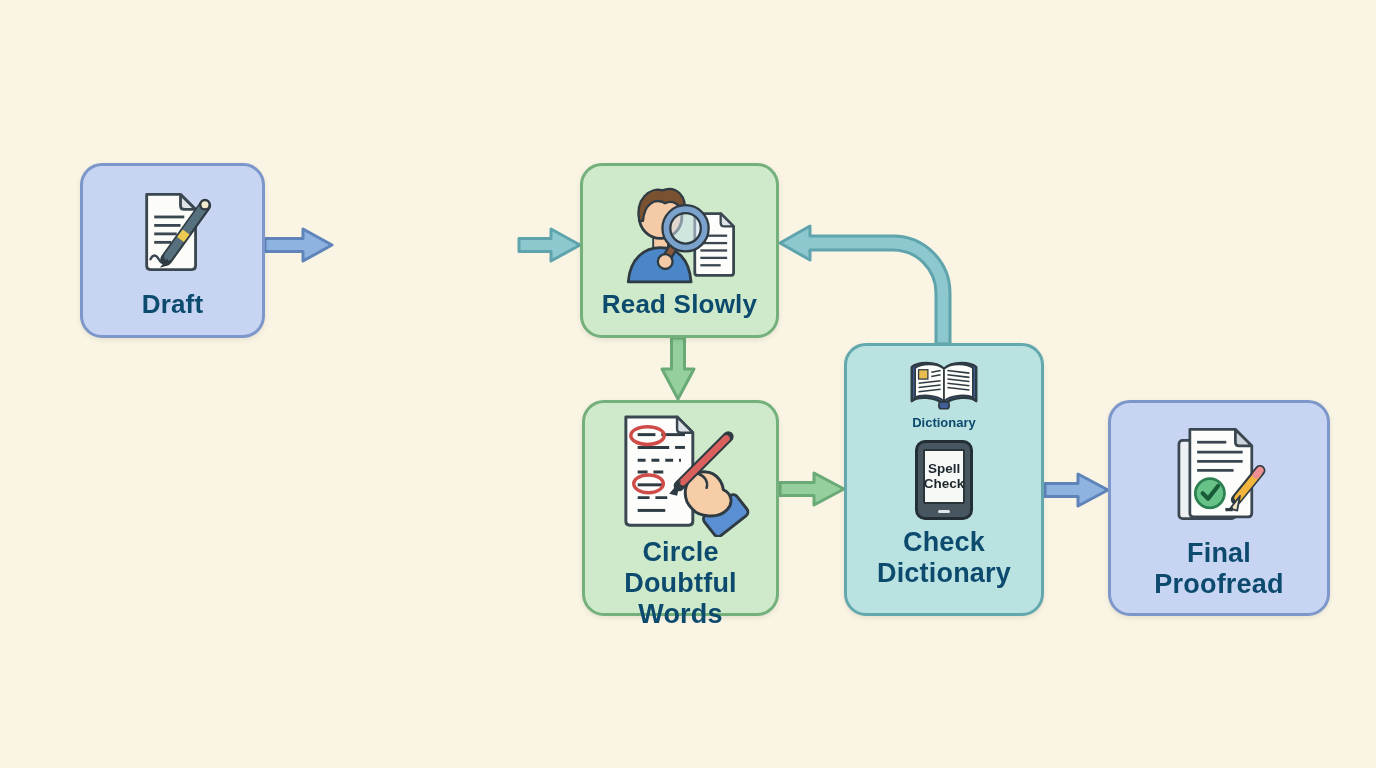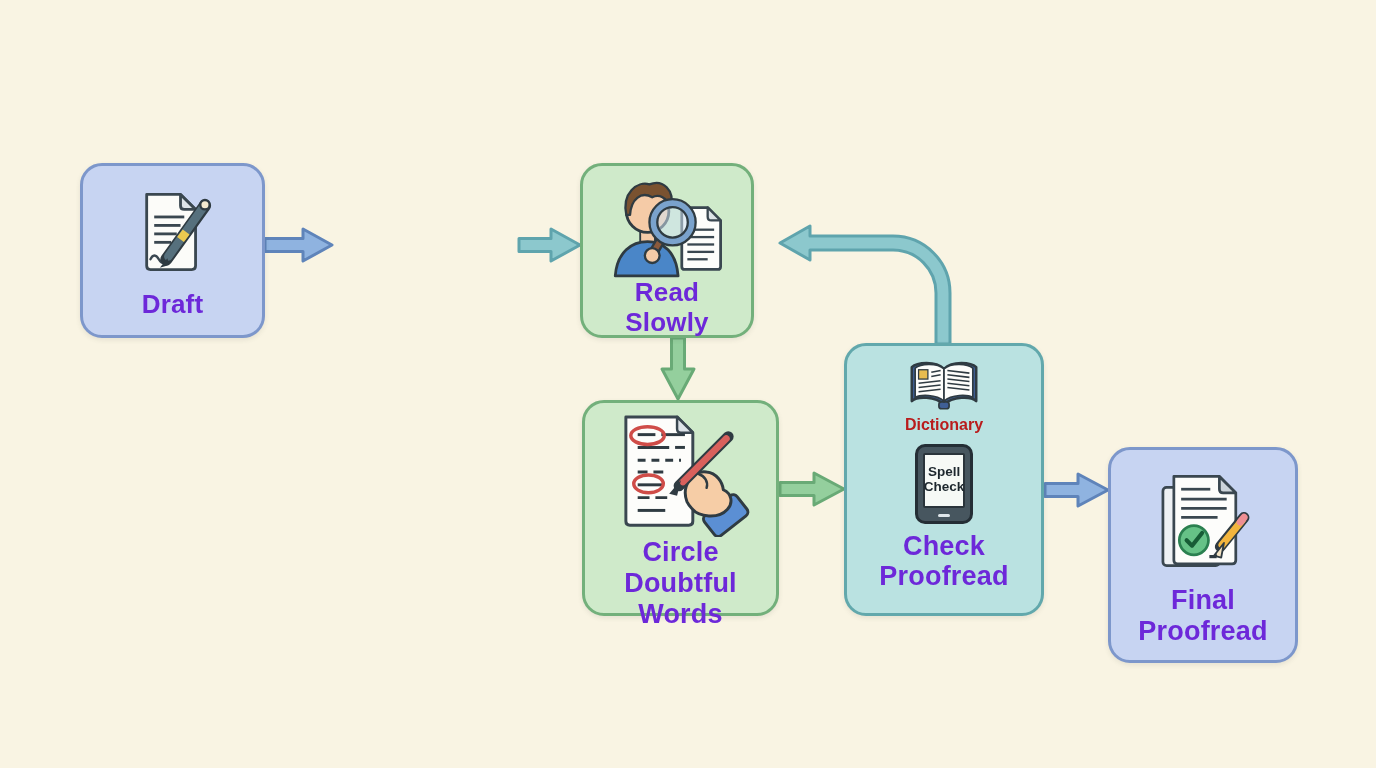--- a/index.html
+++ b/index.html
@@ -27,51 +27,51 @@
     align-items:center;
     z-index:2;
     box-shadow:0 2px 5px rgba(60,70,60,0.10);
   }
   .c-blue{background:#c7d4f2;border-color:#7d97cb;}
   .c-teal{background:#bae2e1;border-color:#62a8ac;}
   .c-green{background:#cfeaca;border-color:#73b07b;}
 
   #node-draft{left:80px;top:163px;width:185px;height:175px;}
   #node-pause{left:333px;top:163px;width:185px;height:175px;}
-  #node-read-slowly{left:580px;top:163px;width:174px;height:175px;}
+  #node-read-slowly{left:580px;top:163px;width:199px;height:175px;}
   #node-circle-doubtful{left:582px;top:400px;width:197px;height:216px;}
   #node-check-references{left:844px;top:343px;width:200px;height:273px;}
-  #node-final-proofread{left:1108px;top:400px;width:190px;height:216px;margin-top:47px;}
+  #node-final-proofread{left:1108px;top:400px;width:222px;height:216px;}
 
   .icon-area{
     flex:1;
     display:flex;
     align-items:center;
     justify-content:center;
     padding-top:8px;
   }
   .node-label{
     font-size:26px;
     font-weight:700;
-    color:#6d28d9;
+    color:#0c4a6e;
     text-align:center;
     line-height:1.14;
     margin-bottom:15px;
     padding:0 14px;
     letter-spacing:.2px;
   }
   .node-label.small{font-size:27px;margin-bottom:13px;}
 
   
   #node-check-references{align-items:center;}
   .cr-book{margin-top:11px;}
   .sub-label{
-    font-size:16px;
+    font-size:13px;
     font-weight:600;
-    color:#b91c1c;
+    color:#0c4a6e;
     line-height:1.1;
   }
   .cr-dict-label{margin-top:3px;}
   .cr-row{
     display:flex;
     align-items:flex-start;
     gap:15px;
     margin-top:10px;
   }
   .tablet{
@@ -233,21 +233,21 @@
       <line x1="50" y1="31" x2="76" y2="34" stroke="#2f3b42" stroke-width="1.8"></line>
       <line x1="50" y1="36" x2="76" y2="39" stroke="#2f3b42" stroke-width="1.8"></line>
     </svg>
     <div class="sub-label cr-dict-label">Dictionary</div>
     <div class="cr-row">
       <div class="tablet">
         <div class="tablet-screen">Spell Check</div>
         <div class="tablet-home"></div>
       </div>
     </div>
-    <div class="node-label small cr-main-label">Check Proofread</div>
+    <div class="node-label small cr-main-label">Check Dictionary</div>
   </div>
 
   <div class="node c-blue" id="node-final-proofread">
     <div class="icon-area">
       <svg viewBox="0 0 112 112" width="102" height="102">
         <rect x="12" y="18" width="62" height="86" rx="4" fill="#eef1f4" stroke="#3a4750" stroke-width="3"></rect>
         <path d="M24,6 H74 L92,24 V98 q0,4 -4,4 H28 q-4,0 -4,-4 Z" fill="#fdfdfb" stroke="#3a4750" stroke-width="3" stroke-linejoin="round"></path>
         <path d="M74,6 V20 q0,4 4,4 H92 Z" fill="#ccd4da" stroke="#3a4750" stroke-width="3" stroke-linejoin="round"></path>
         <line x1="32" y1="20" x2="64" y2="20" stroke="#3a4750" stroke-width="3"></line>
         <line x1="32" y1="31" x2="82" y2="31" stroke="#3a4750" stroke-width="3"></line>

